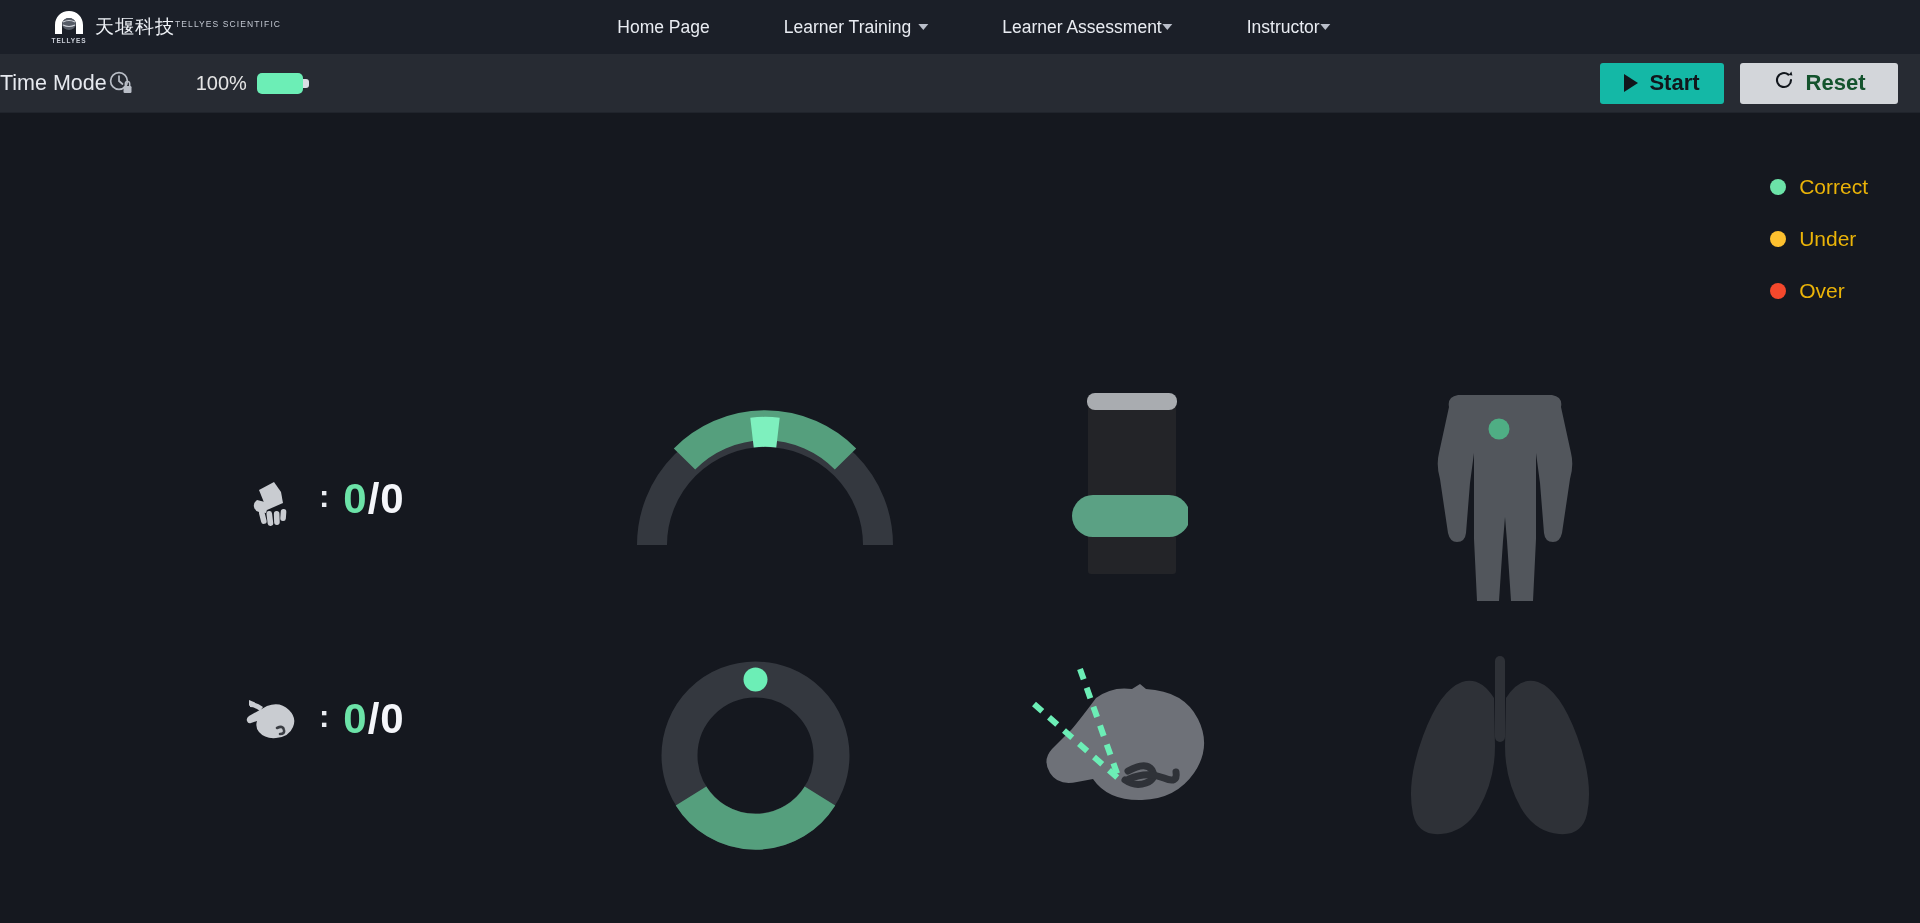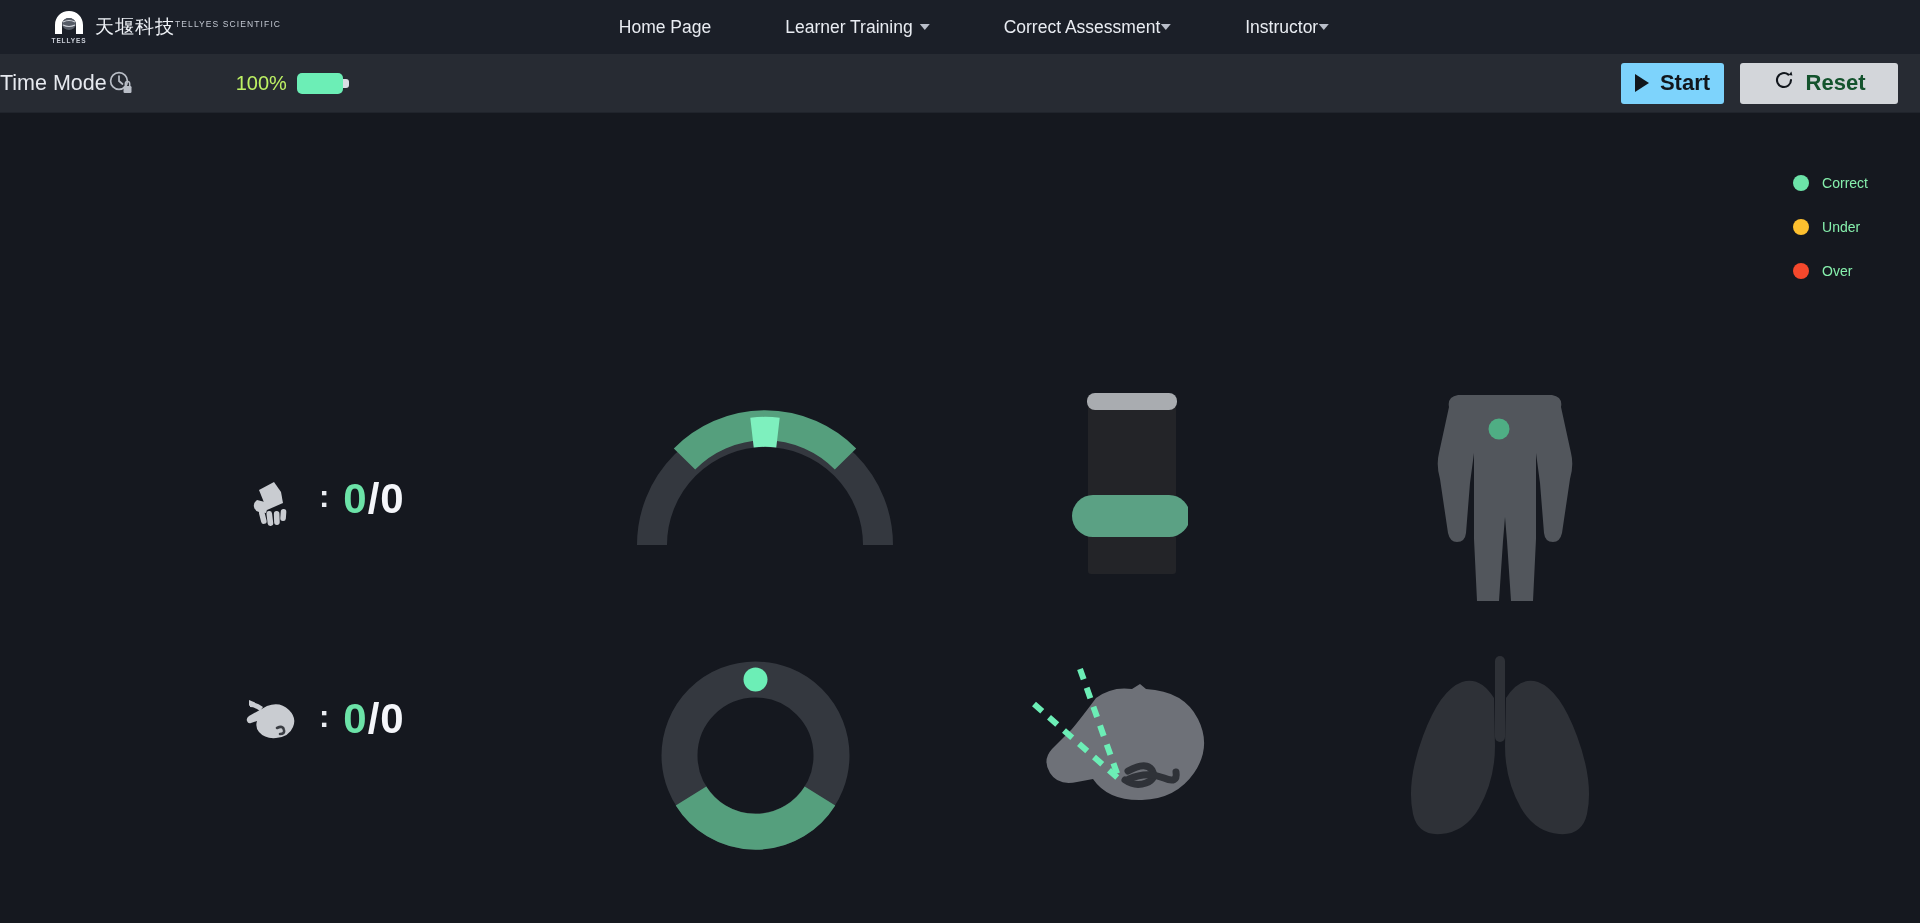--- a/index.html
+++ b/index.html
@@ -61,21 +61,21 @@
     position: relative;
   }
   .mode-group { display: flex; align-items: center; }
   .mode-label { color: #e6e9ef; font-size: 21.5px; }
   .clock-lock { margin-left: 1px; position: relative; width: 26px; height: 26px; }
 
   .battery-group {
     display: flex; align-items: center; gap: 10px;
     margin-left: 62px;
   }
-  .battery-pct { color: #bef264; font-size: 20px; margin-left: 40px; }
+  .battery-pct { color: #e5e5e5; font-size: 20px; }
   .battery-icon { position: relative; width: 52px; height: 21px; }
   .battery-body {
     position: absolute; left: 0; top: 0;
     width: 46px; height: 21px;
     border-radius: 5px; background: #6ceeb6;
   }
   .battery-nub {
     position: absolute; right: 0; top: 6px;
     width: 6px; height: 9px; border-radius: 0 3px 3px 0;
     background: #d9dde4;
@@ -84,21 +84,21 @@
   .tool-actions {
     position: absolute; right: 22px;
     display: flex; align-items: center; gap: 16px;
   }
   .btn {
     display: flex; align-items: center; justify-content: center; gap: 11px;
     height: 41px; border-radius: 3px;
     font-size: 22px; font-weight: bold;
     cursor: pointer; padding: 0 26px;
   }
-  .btn-start { background: #7dd3fc; color: #11161c; width: 103px; }
+  .btn-start { background: #14b8a6; color: #11161c; width: 124px; }
   .btn-reset { background: #d3d6da; color: #14532d; width: 158px; }
   .play-tri {
     width: 0; height: 0;
     border-top: 9px solid transparent;
     border-bottom: 9px solid transparent;
     border-left: 14px solid #11161c;
   }
 
   
   .stage { position: relative; width: 100%; height: calc(923px - 54px - 59px); }
@@ -109,21 +109,21 @@
     color: #f2f4f8; font-size: 35px; letter-spacing: .4px;
   }
   .timer .gap { display: inline-block; width: 16px; }
 
   .legend {
     position: absolute; right: 52px; top: 62px;
     display: flex; flex-direction: column; gap: 28px;
   }
   .legend-row { display: flex; align-items: center; gap: 13px; }
   .legend-dot { width: 16px; height: 16px; border-radius: 50%; }
-  .legend-text { color: #86efac; font-size: 14px; }
+  .legend-text { color: #eab308; font-size: 21px; }
 
   
   .metric-label {
     position: absolute;
     display: flex; align-items: center; gap: 14px;
   }
   .metric-icon { width: 62px; height: 62px; display: flex; align-items: center; justify-content: center; }
   .metric-colon { color: #e8ebf0; font-size: 31px; font-weight: bold; margin-bottom: 4px; }
   .metric-value { font-size: 42px; font-weight: bold; letter-spacing: 1px; }
   .metric-value .ok { color: #6ce3a8; }
@@ -154,21 +154,21 @@
 
   <div class="nav-links">
     <div class="nav-link">
       <span>Home Page</span>
     </div>
     <div class="nav-link">
       <span>Learner Training</span>
       <span class="caret"></span>
     </div>
     <div class="nav-link tight">
-      <span>Correct Assessment</span>
+      <span>Learner Assessment</span>
       <span class="caret"></span>
     </div>
     <div class="nav-link tight">
       <span>Instructor</span>
       <span class="caret"></span>
     </div>
   </div>
 </div>
 
 <div class="toolbar">

